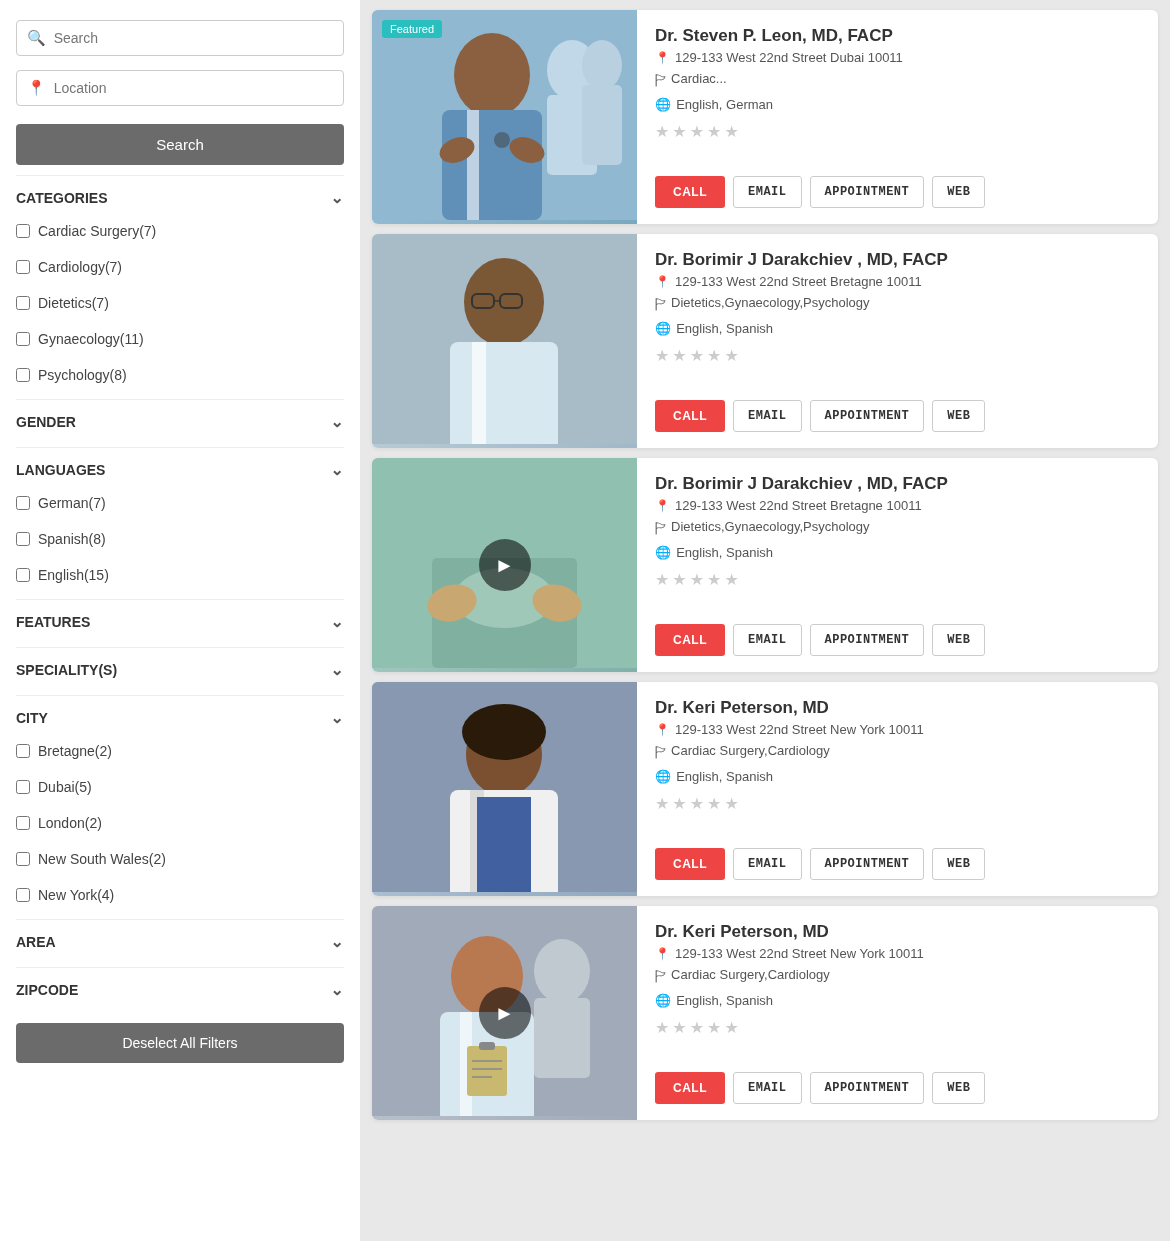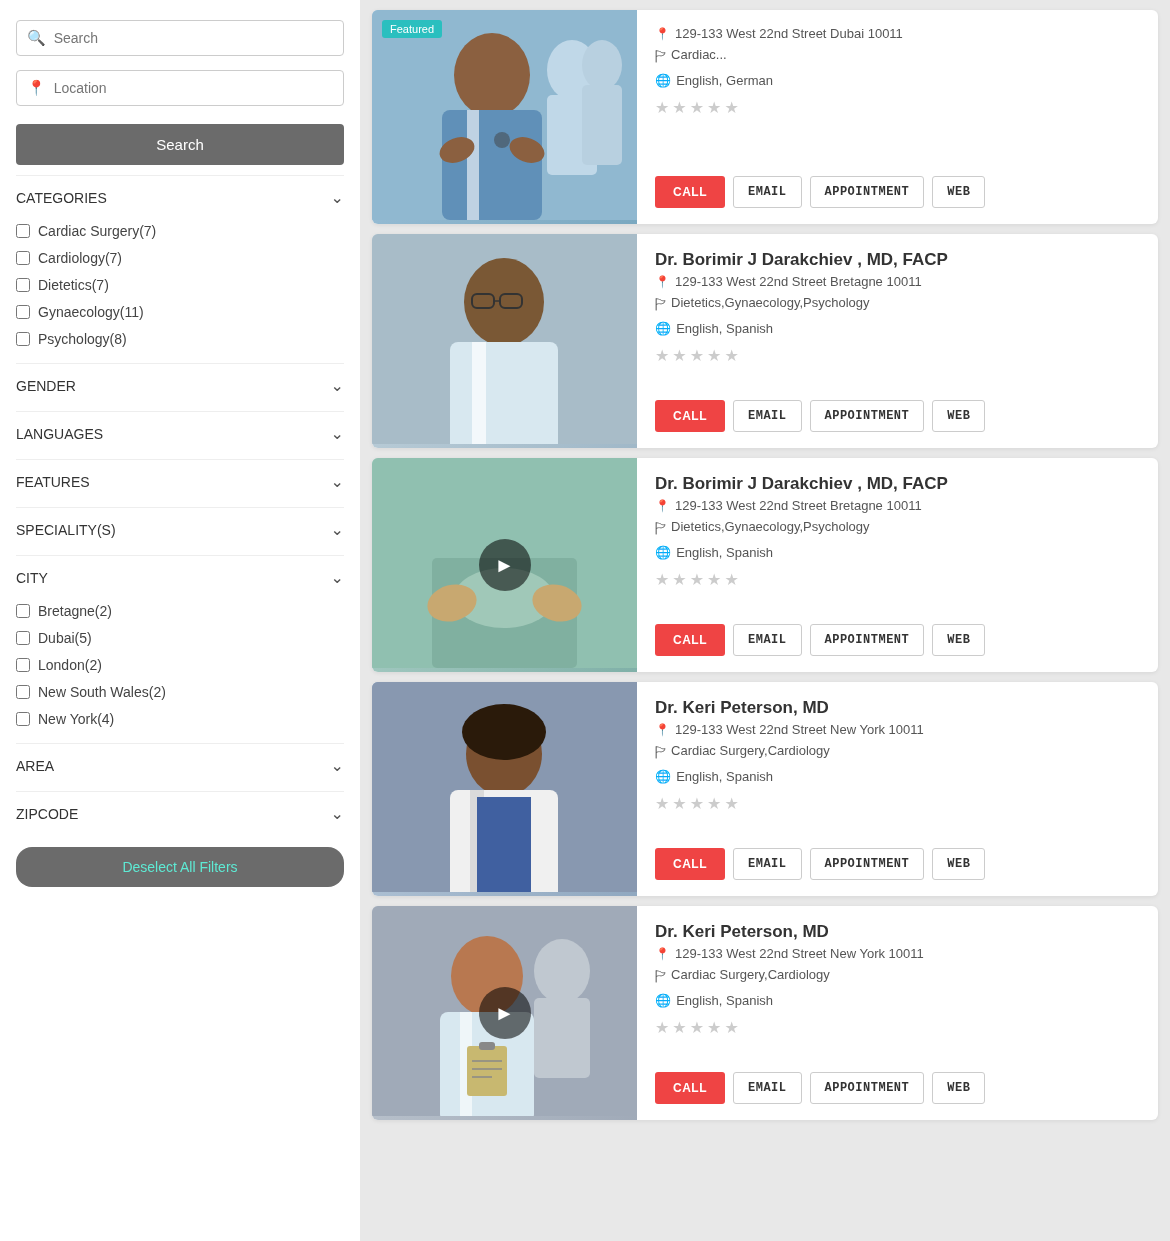--- a/index.html
+++ b/index.html
@@ -55,51 +55,51 @@
       text-align: center;
       margin-top: 4px;
     }
 
     .section-header {
       display: flex;
       justify-content: space-between;
       align-items: center;
       padding: 12px 0 6px;
       font-size: 14px;
-      font-weight: normal;
+      font-weight: bold;
       color: #333;
       cursor: pointer;
       border-top: 1px solid #eee;
     }
     .section-header .chevron { font-size: 16px; color: #555; }
 
     .filter-list {
       display: flex;
       flex-direction: column;
-      gap: 11px;
+      gap: 20px;
       padding-bottom: 6px;
     }
     .filter-item {
       display: flex;
       align-items: center;
       gap: 8px;
       font-size: 14px;
       color: #444;
     }
     .filter-item input[type=checkbox] {
       width: 14px;
       height: 14px;
       cursor: pointer;
     }
 
     .deselect-btn {
       background: #6b6b6b;
-      color: #5eead4;
+      color: #ffffff;
       border: none;
-      border-radius: 16px;
+      border-radius: 4px;
       padding: 12px;
       font-size: 14px;
       width: 100%;
       cursor: pointer;
       margin-top: 8px;
     }
 
     
     #main {
       flex: 1;
@@ -284,20 +284,34 @@
 
   <div class="section-header">
     <span>GENDER</span>
     <span class="chevron">⌄</span>
   </div>
 
   <div class="section-header">
     <span>LANGUAGES</span>
     <span class="chevron">⌄</span>
   </div>
+  <div class="filter-list">
+    <label class="filter-item">
+      <input type="checkbox" style="">
+      <span>German(7)</span>
+    </label>
+    <label class="filter-item">
+      <input type="checkbox" style="">
+      <span>Spanish(8)</span>
+    </label>
+    <label class="filter-item">
+      <input type="checkbox" style="">
+      <span>English(15)</span>
+    </label>
+  </div>
 
   <div class="section-header">
     <span>FEATURES</span>
     <span class="chevron">⌄</span>
   </div>
 
   <div class="section-header">
     <span>SPECIALITY(S)</span>
     <span class="chevron">⌄</span>
   </div>
@@ -362,20 +376,21 @@
         <rect x="95" y="100" width="12" height="110" fill="#ffffff" opacity="0.6"></rect>
 
         <circle cx="130" cy="130" r="8" fill="#404040" opacity="0.5"></circle>
 
         <ellipse cx="85" cy="140" rx="18" ry="12" fill="#8b6040" transform="rotate(-20 85 140)"></ellipse>
         <ellipse cx="155" cy="140" rx="18" ry="12" fill="#8b6040" transform="rotate(20 155 140)"></ellipse>
       </svg>
     </div>
     <div class="doctor-info">
       <div>
+        <div class="doctor-name">Dr. Steven P. Leon, MD, FACP</div>
         <div class="doctor-address">
           <span class="pin-icon">📍</span>
           <span>129-133 West 22nd Street Dubai 10011</span>
         </div>
         <div class="doctor-specialties">
           <span>🏱</span>
           <span>Cardiac...</span>
         </div>
         <div class="doctor-languages">
           <span>🌐</span>

